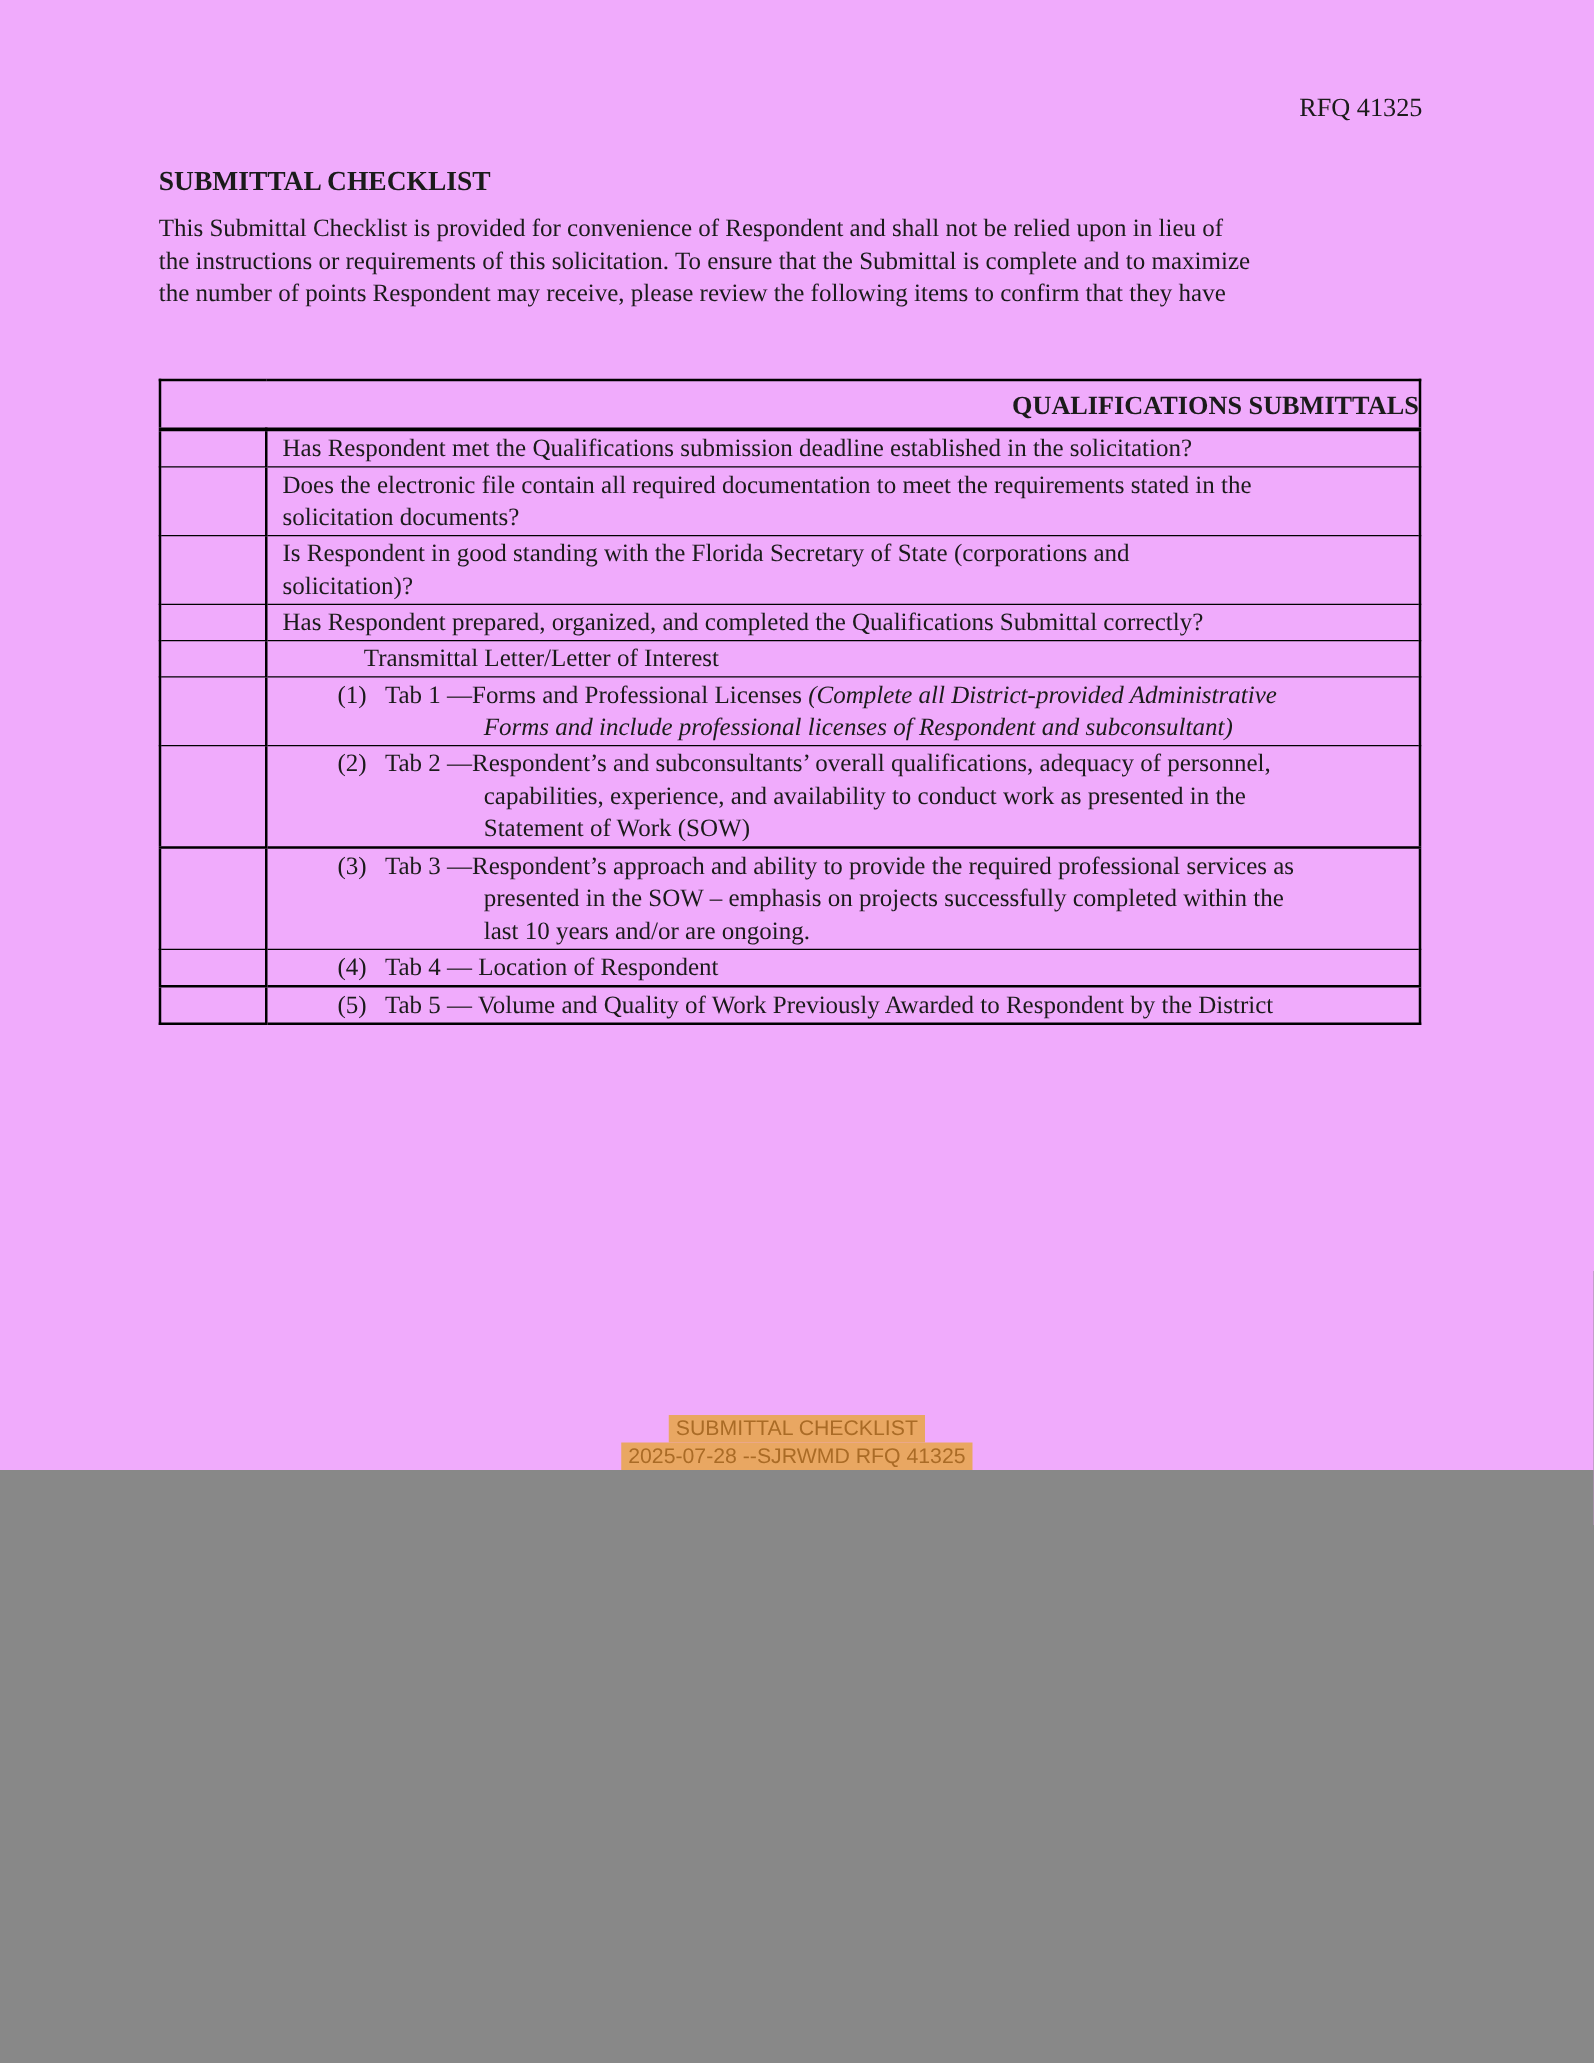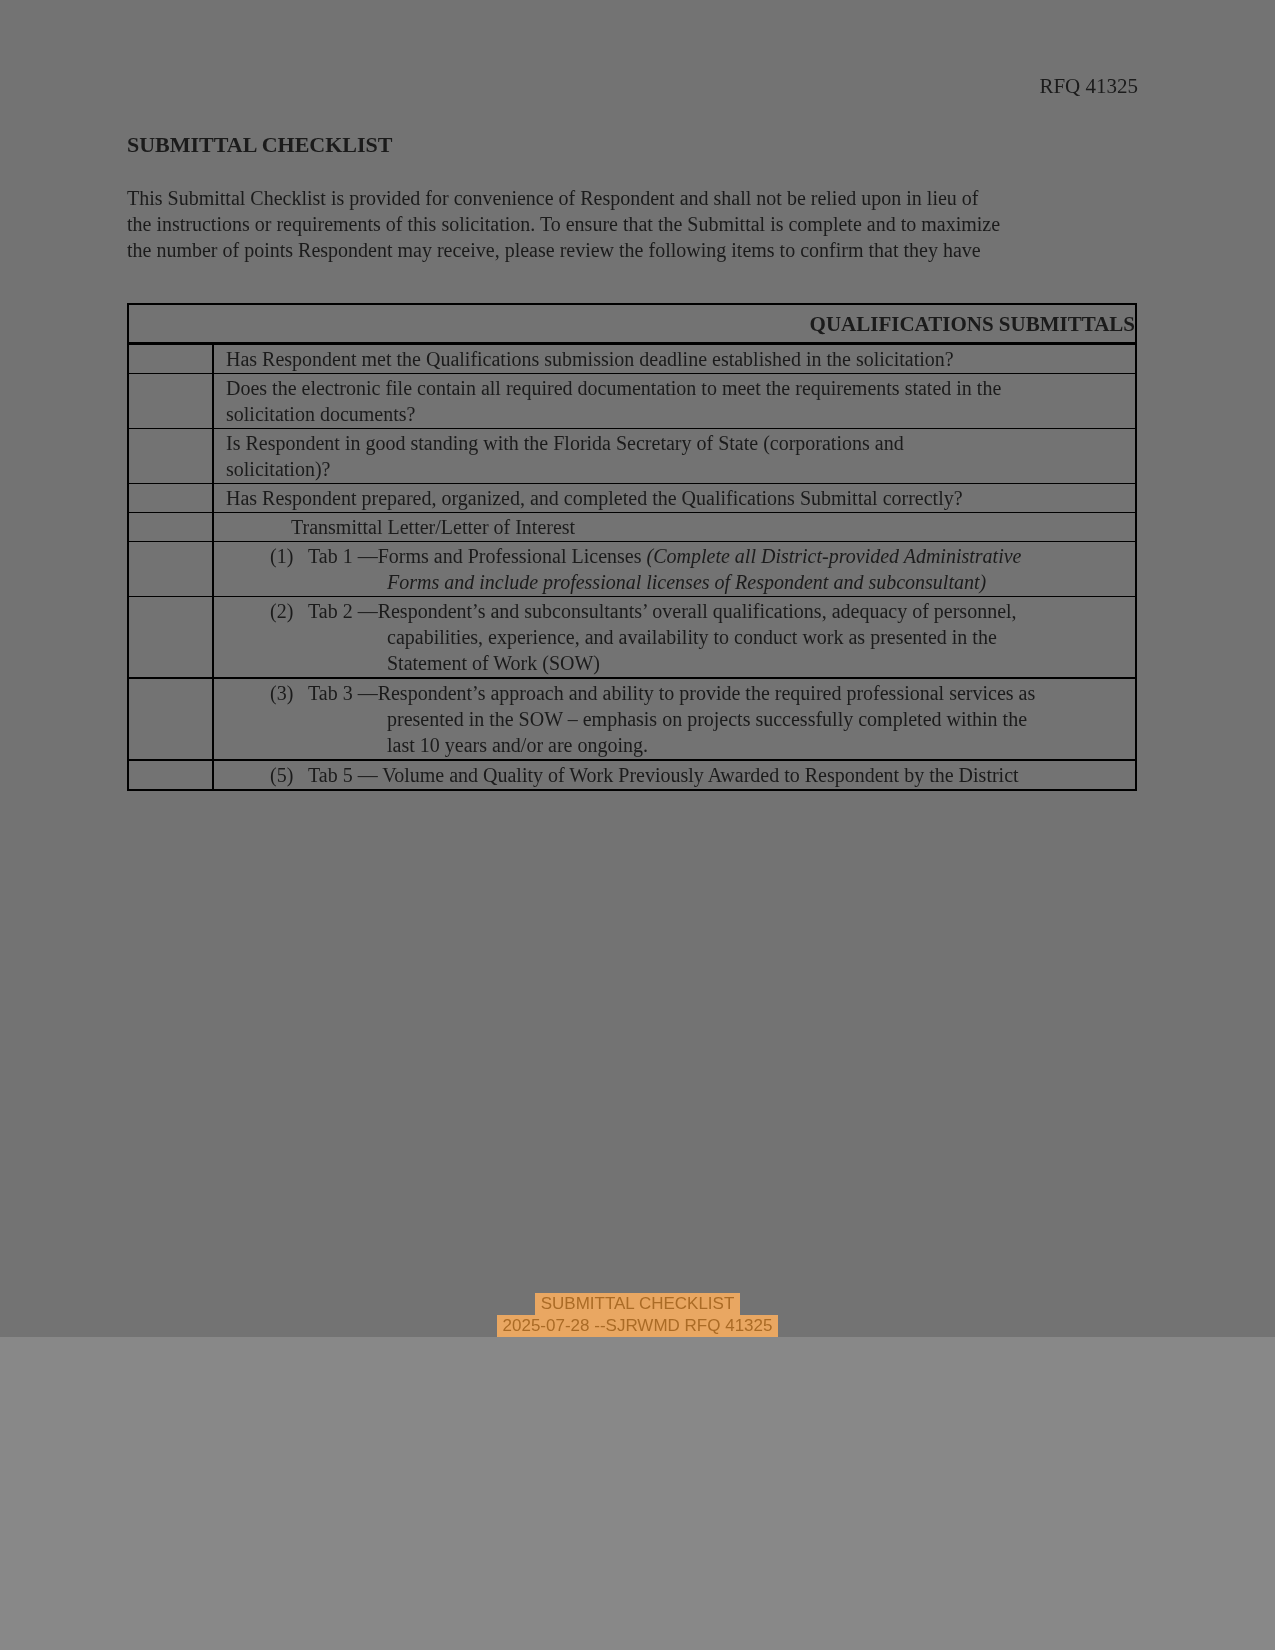--- a/index.html
+++ b/index.html
@@ -1,22 +1,22 @@
 <!DOCTYPE html>
 <html><head>
 <meta charset="utf-8">
 <style>
   * { margin: 0; padding: 0; box-sizing: border-box; }
   html, body { background: #888; }
   .page {
     position: relative;
     width: 1275px;
-    height: 1337px;
+    height: 1176px;
     margin: 0 auto;
-    background: #737373;
+    background: #f0abfc;
     font-family: "Liberation Serif", "DejaVu Serif", serif;
     color: #1b1b1b;
     overflow: hidden;
   }
   .doc-ref {
     position: absolute;
     top: 73px;
     right: 137px;
     font-size: 21px;
     line-height: 26px;
@@ -26,21 +26,21 @@
     position: absolute;
     top: 132px;
     left: 127px;
     font-size: 22px;
     font-weight: bold;
     line-height: 26px;
     white-space: pre;
   }
   .intro {
     position: absolute;
-    top: 185px;
+    top: 170px;
     left: 127px;
     width: 1012px;
     font-size: 20px;
   }
   .pline { line-height: 26px; white-space: pre; }
   .b { font-weight: bold; }
   .i { font-style: italic; margin-top: 44px; }
   .u { text-decoration: underline; }
   .checklist {
     position: absolute;
@@ -169,20 +169,26 @@
           </td>
         </tr>
         <tr class="thick-top">
           <td class="check-cell"></td>
           <td class="text-cell">
             <div class="tline ind2"><span>(3)  Tab 3 —Respondent’s approach and ability to provide the required professional services as</span></div>
             <div class="tline ind3"><span>presented in the SOW – emphasis on projects successfully completed within the</span></div>
             <div class="tline ind3"><span>last 10 years and/or are ongoing.</span></div>
           </td>
         </tr>
+        <tr>
+          <td class="check-cell"></td>
+          <td class="text-cell">
+            <div class="tline ind2"><span>(4)  Tab 4 — Location of Respondent</span></div>
+          </td>
+        </tr>
         <tr class="thick-top">
           <td class="check-cell"></td>
           <td class="text-cell">
             <div class="tline ind2"><span>(5)  Tab 5 — Volume and Quality of Work Previously Awarded to Respondent by the District</span></div>
           </td>
         </tr>
       </tbody>
   </table>
 
   <div class="page-number">- 3 -</div>

